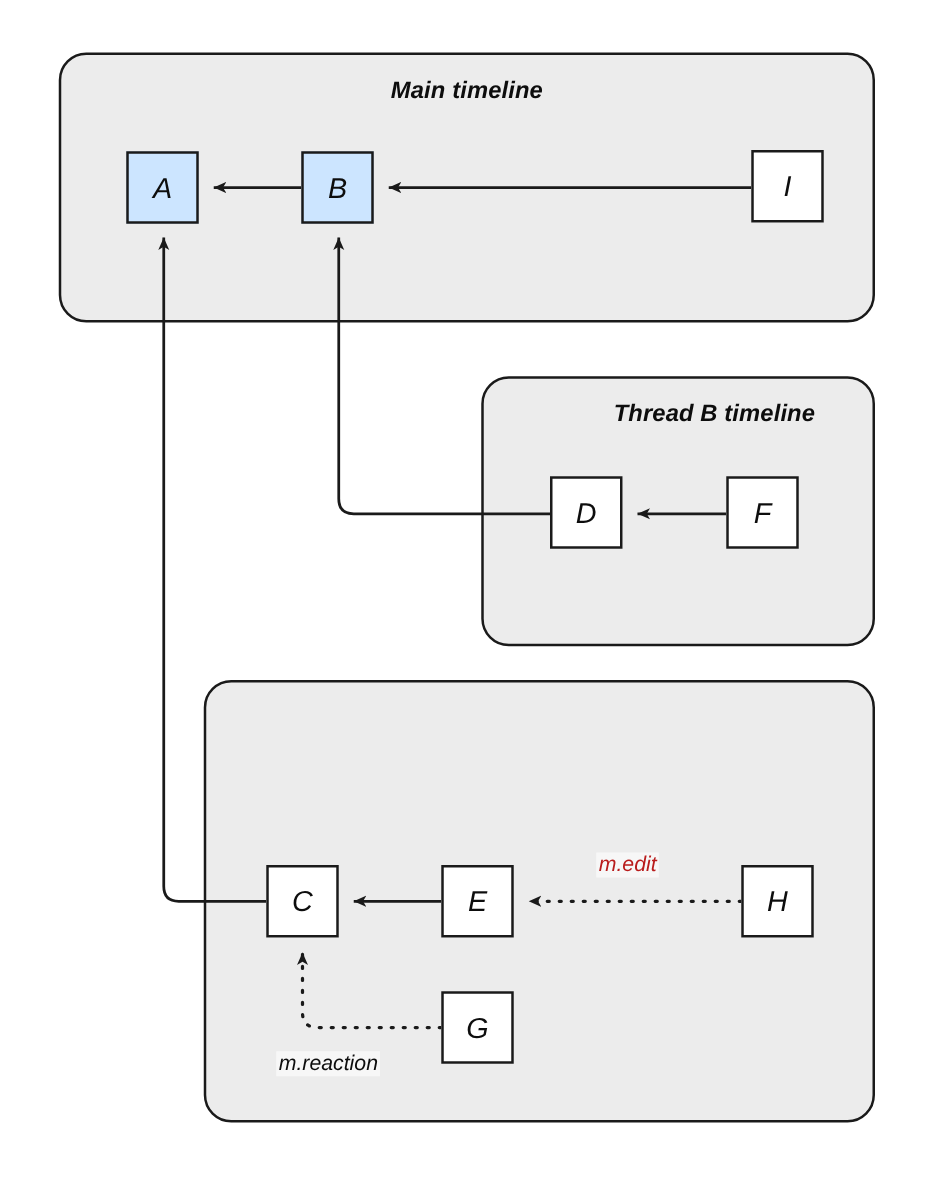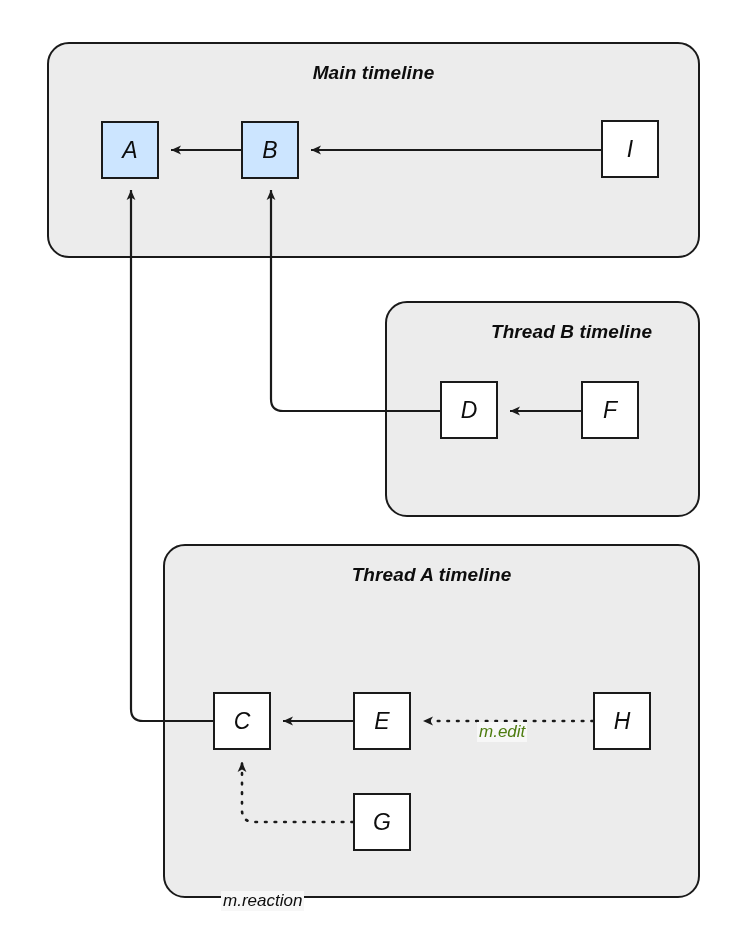--- a/index.html
+++ b/index.html
@@ -77,21 +77,20 @@
 
 <div id="canvas" style="background: rgb(255, 255, 255);">
 
   <div class="group-box" id="group-main" style="left: 47px; top: 42px; width: 653px; height: 216px; background: rgb(236, 236, 236); border-color: rgb(26, 26, 26);"></div>
   <div class="group-title" id="title-main" style="left: 47px; width: 653px; top: 62px; color: rgb(13, 13, 13);">Main timeline</div>
 
   <div class="group-box" id="group-thread-b" style="left: 385px; top: 301px; width: 315px; height: 216px; background: rgb(236, 236, 236); border-color: rgb(26, 26, 26);"></div>
   <div class="group-title" id="title-thread-b" style="left: 385px; width: 315px; top: 321px; color: rgb(13, 13, 13); padding-left: 29px;">Thread B timeline</div>
 
   <div class="group-box" id="group-thread-a" style="left: 163px; top: 544px; width: 537px; height: 354px; background: rgb(236, 236, 236); border-color: rgb(26, 26, 26);"></div>
-  <div class="group-title" id="title-thread-a" style="left: 163px; width: 537px; top: 564px; color: rgb(13, 13, 13);">Thread A timeline</div>
 
   <svg id="edges" viewBox="0 0 756 942">
     <defs>
       <marker id="arrowhead" markerWidth="12" markerHeight="12" refX="10" refY="5" orient="auto" markerUnits="userSpaceOnUse">
         <path d="M 10 5 L 0 0.6 L 2.6 5 L 0 9.4 Z" fill="#1a1a1a"></path>
       </marker>
     </defs>
 
     <path d="M 241 150 L 171 150" fill="none" stroke="#1a1a1a" stroke-width="2.2" marker-end="url(#arrowhead)"></path>
 
@@ -131,16 +130,16 @@
   <div class="node" id="node-E" style="left: 353px; top: 692px; background: rgb(255, 255, 255); border-color: rgb(26, 26, 26); color: rgb(13, 13, 13);">
     <span>E</span>
   </div>
   <div class="node" id="node-H" style="left: 593px; top: 692px; background: rgb(255, 255, 255); border-color: rgb(26, 26, 26); color: rgb(13, 13, 13);">
     <span>H</span>
   </div>
   <div class="node" id="node-G" style="left: 353px; top: 793px; background: rgb(255, 255, 255); border-color: rgb(26, 26, 26); color: rgb(13, 13, 13);">
     <span>G</span>
   </div>
 
-  <div class="edge-label" id="label-m-edit" style="left: 477px; top: 722px; background: rgb(247, 247, 247); color: #4d7c0f;">m.edit</div>
-  <div class="edge-label" id="label-m-reaction" style="left: 221px; top: 891px; background: rgb(247, 247, 247); color: rgb(13, 13, 13);">m.reaction</div>
+  <div class="edge-label" id="label-m-edit" style="left: 477px; top: 682px; background: rgb(247, 247, 247); color: #b91c1c;">m.edit</div>
+  <div class="edge-label" id="label-m-reaction" style="left: 221px; top: 841px; background: rgb(247, 247, 247); color: rgb(13, 13, 13);">m.reaction</div>
 
 </div>
 
 </body></html>

